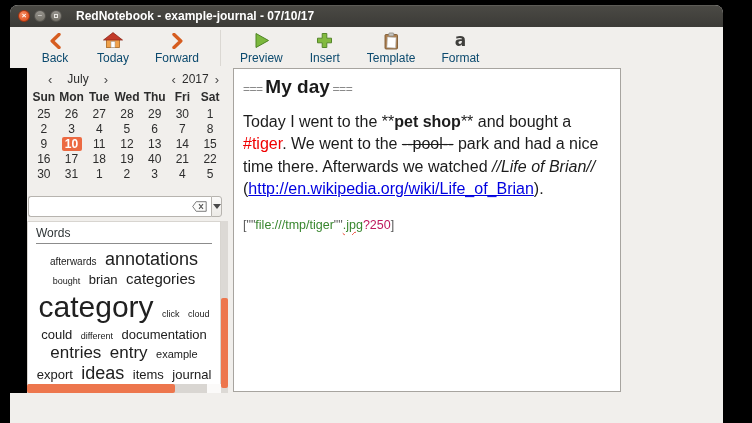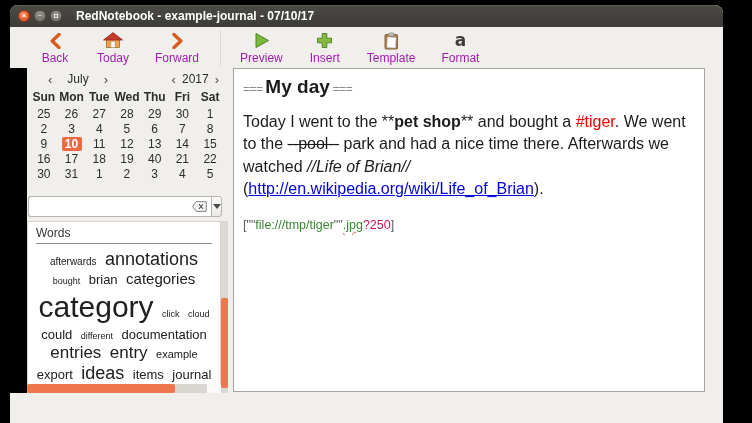--- a/index.html
+++ b/index.html
@@ -15,21 +15,21 @@
           justify-content:center;font-size:8px;line-height:1;cursor:default;}
   .btn-close{background:radial-gradient(circle at 35% 30%,#f58a60,#dd4814);border:1px solid #a33310;color:#fff;font-weight:bold;}
   .btn-min,.btn-max{background:linear-gradient(#96938d,#757269);border:1px solid #55534e;color:#e8e6e2;}
   .btn-max .sq{width:4px;height:4px;border:1px solid #e8e6e2;}
   .title-text{color:#ffffff;font-weight:bold;font-size:12px;margin-left:10px;white-space:nowrap;}
   
   .toolbar{height:41px;display:flex;align-items:flex-start;padding:3px 0 0 22px;}
   .tbtn{display:flex;flex-direction:column;align-items:center;justify-content:flex-start;
         min-width:46px;padding:1px 7px;margin-right:12px;border-radius:3px;}
   .ticon{height:19px;display:flex;align-items:center;justify-content:center;}
-  .tlabel{font-size:12px;color:#a21caf;margin-top:1px;white-space:nowrap;}
+  .tlabel{font-size:12px;color:#0c4a6e;margin-top:1px;white-space:nowrap;}
   .tsep{width:1px;height:36px;background:#dbd8d3;margin:0 12px 0 2px;}
   .fmt-a{font-family:"DejaVu Sans",sans-serif;font-weight:bold;font-size:17px;color:#3f3e3b;line-height:1;}
   
   .bodyrow{position:relative;height:355px;background:#F1EFEC;}
   .left-gutter{position:absolute;left:0;top:0;width:17px;height:325px;background:#000;}
   .left-panel{position:absolute;left:17px;top:0;width:201px;height:325px;}
   
   .calendar{padding:3px 3px 0 3px;color:#2d2d2d;}
   .cal-nav{display:flex;align-items:center;font-size:12px;padding:1px 4px 3px 2px;}
   .cal-arrow{color:#4a4a4a;font-size:13px;padding:0 2px;line-height:1;}
@@ -55,21 +55,21 @@
   .words-title{font-size:12px;color:#2e3436;margin:4px 8px 5px 8px;padding-bottom:3px;
                border-bottom:1px solid #8c8c8c;}
   .cloud{text-align:center;color:#202020;line-height:1.18;padding:0 6px;word-spacing:2px;}
   .cloud span{margin:0 1px;white-space:nowrap;}
   .vscroll{position:absolute;top:153px;right:0;width:7px;height:172px;background:#dcd9d5;}
   .vthumb{position:absolute;top:77px;left:0;width:7px;height:90px;background:#ED764D;border-radius:2px;}
   .hscroll{position:absolute;top:316px;left:0;width:194px;height:9px;background:#d9d6d2;}
   .hthumb{position:absolute;left:0;top:0;width:148px;height:9px;background:#ED764D;border-radius:2px;}
   .hcorner{position:absolute;right:0;top:0;width:14px;height:9px;background:#fbfaf9;}
   
-  .editor{position:absolute;left:223px;top:0;width:472px;height:324px;background:#fff;
+  .editor{position:absolute;left:223px;top:0;width:388px;height:324px;background:#fff;
           border:1px solid #a7a49f;overflow:hidden;cursor:text;}
   .heading{margin:7px 0 0 9px;}
   .seg-syntax{color:#8a8a8a;font-size:12px;letter-spacing:-.5px;}
   .seg-h1{font-size:19px;font-weight:bold;color:#1a1a1a;}
   .para{margin:13px 10px 0 9px;font-size:16px;line-height:1.4;color:#1c1c1c;}
   .imgline{margin:17px 10px 0 9px;font-size:12.5px;color:#1c1c1c;}
   .seg-bold{font-weight:bold;}
   .seg-red{color:#F00000;}
   .seg-strike{text-decoration:line-through;}
   .seg-italic{font-style:italic;}

